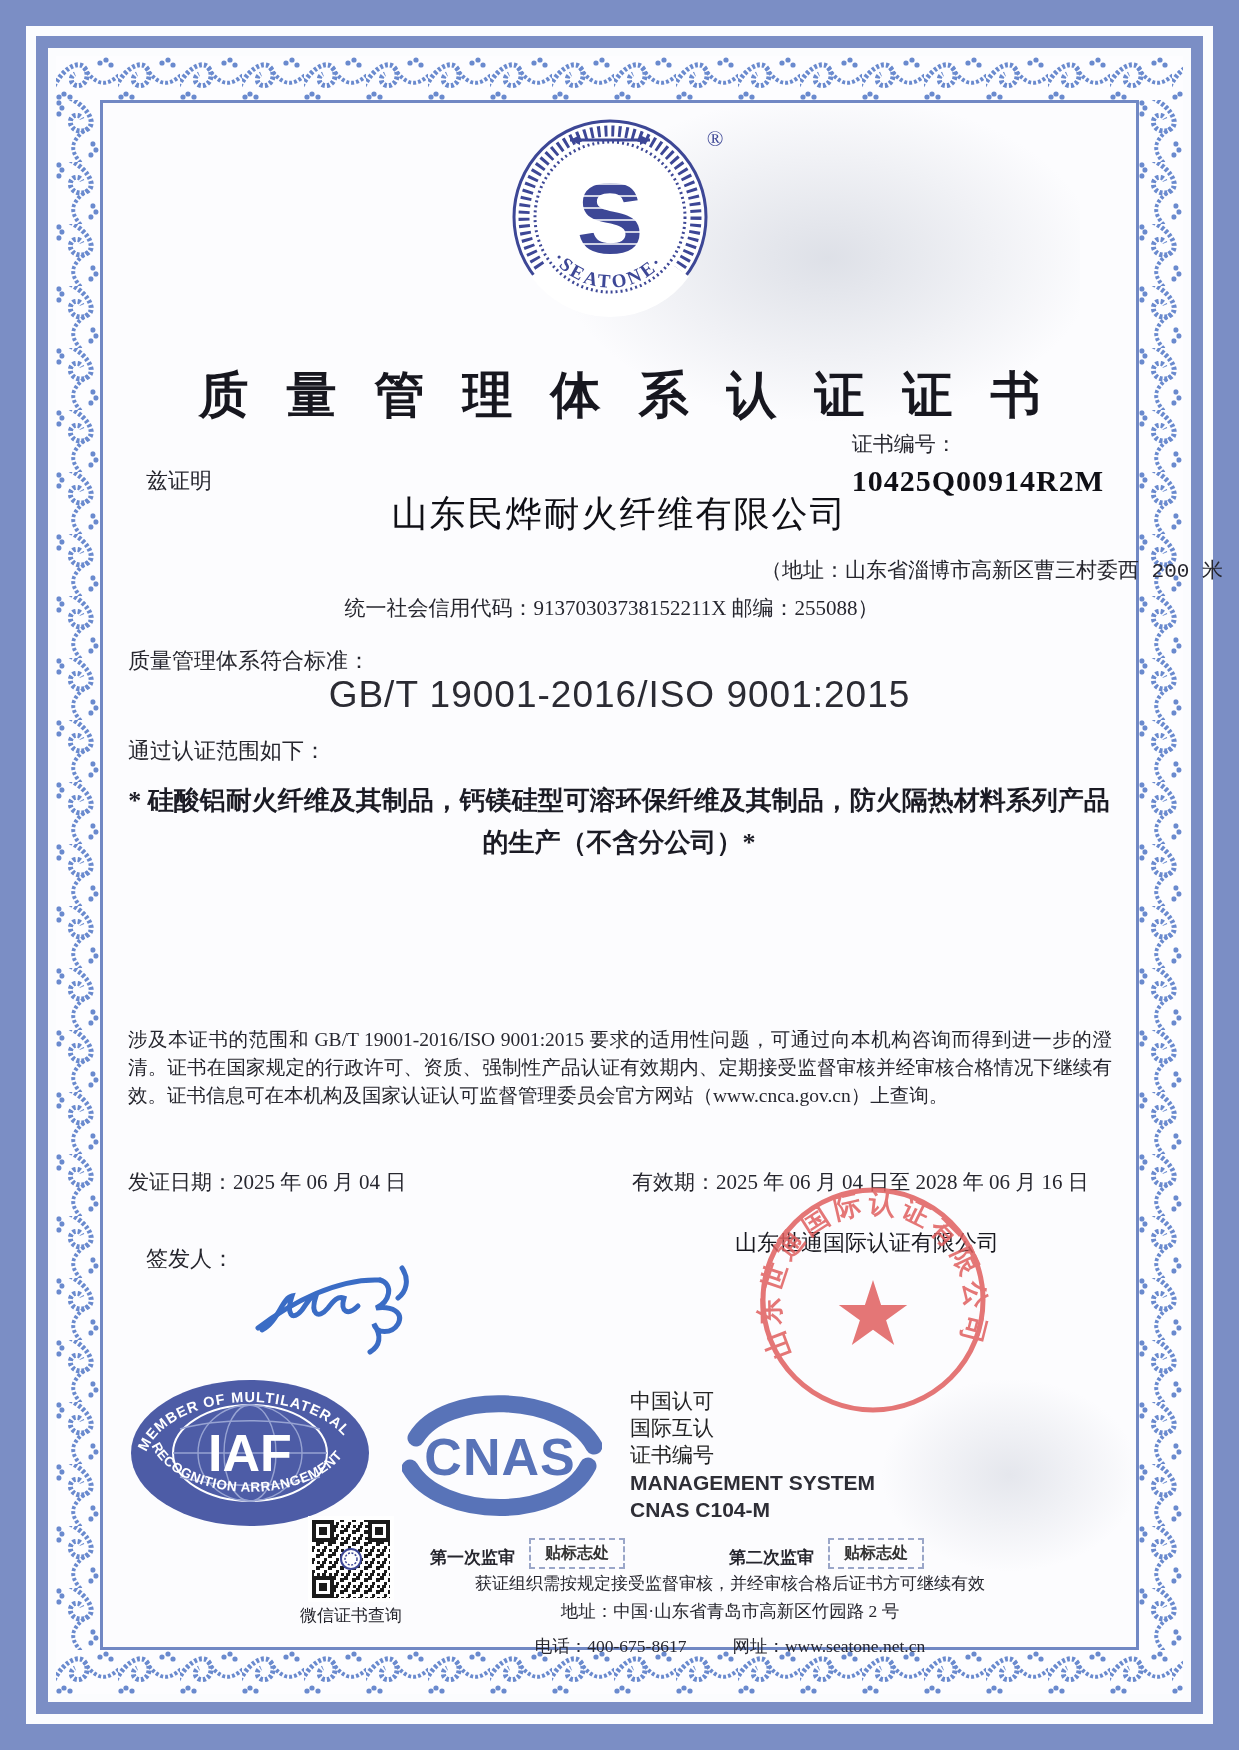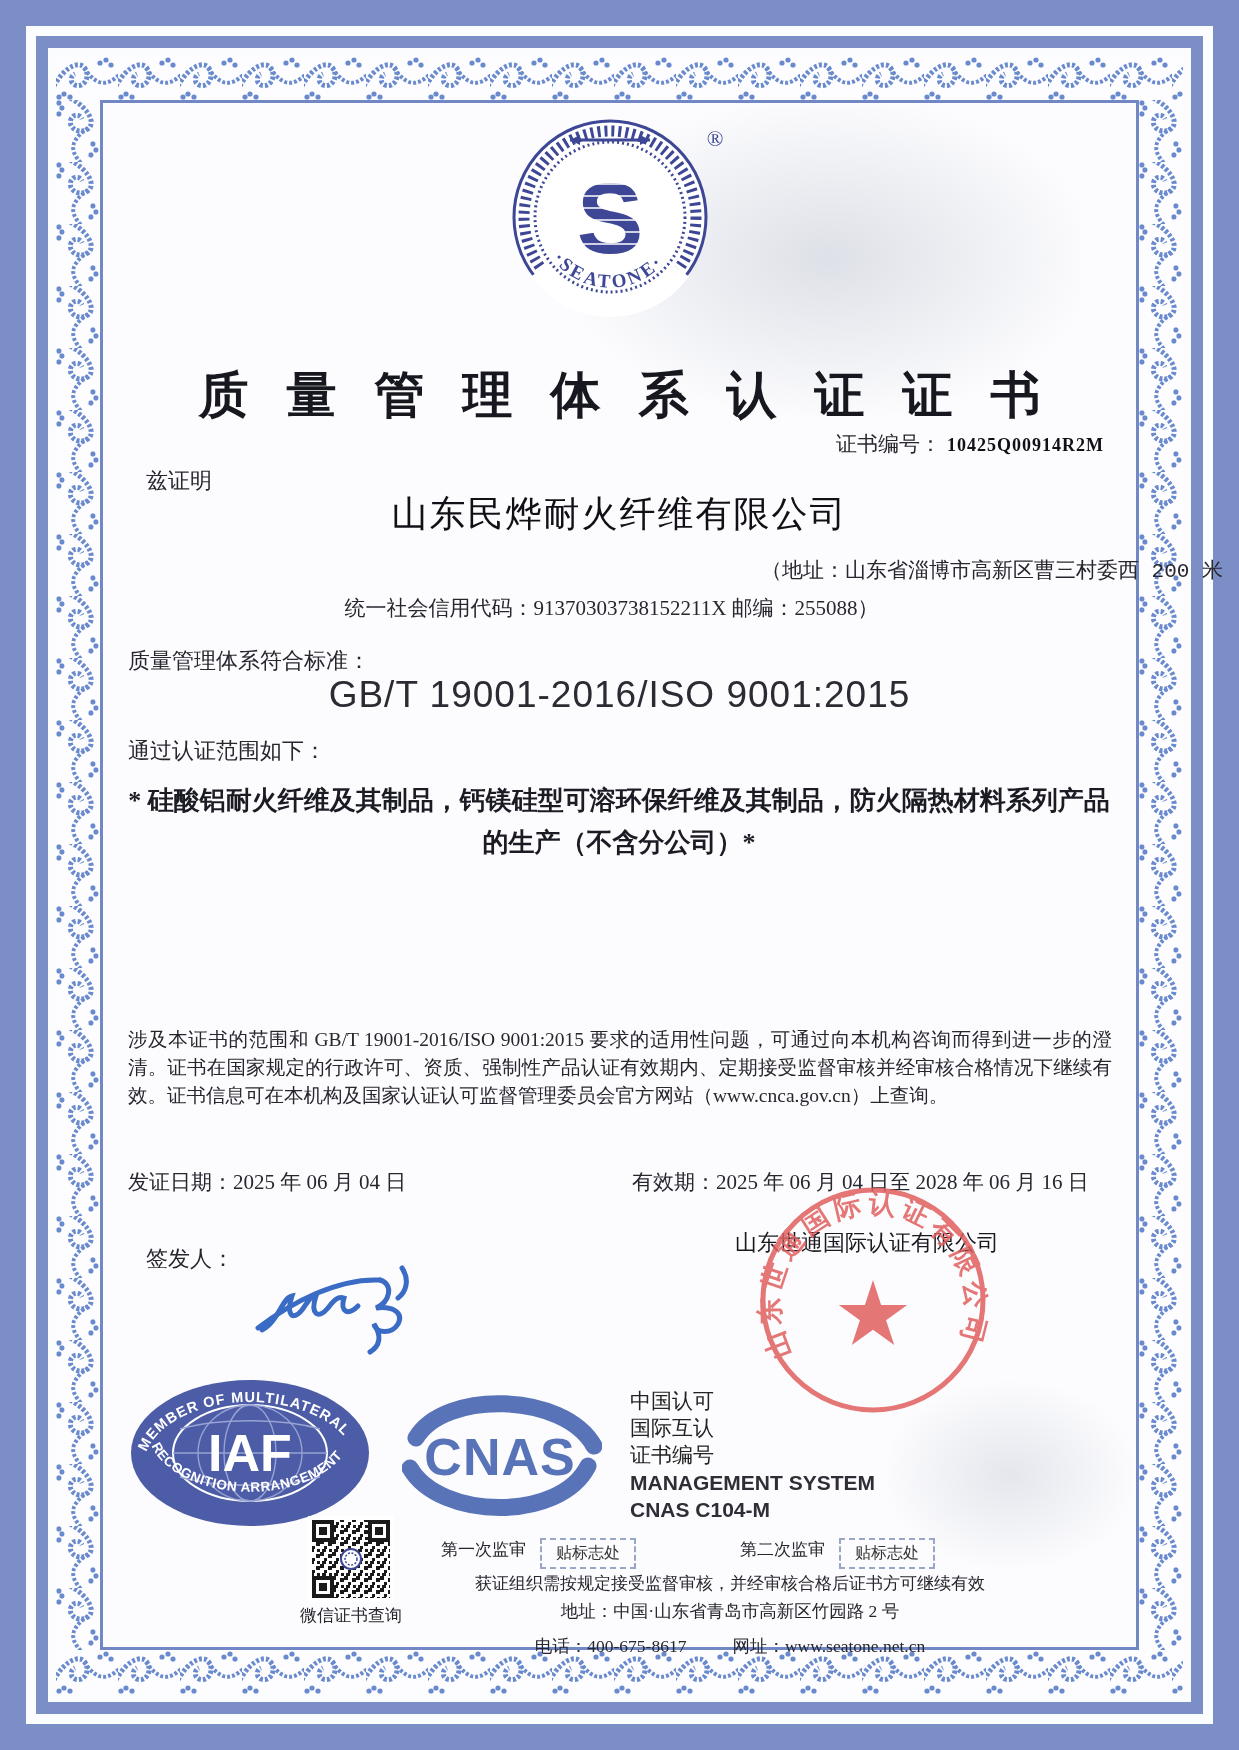--- a/index.html
+++ b/index.html
@@ -15,23 +15,23 @@
   .inner-line{position:absolute;inset:100px;border:3px solid #7188c4;background:#fcfcfe;}
   .scroll-strip{position:absolute;}
   
   .wm1{left:520px;top:105px;width:560px;height:340px;
        background:radial-gradient(ellipse at 55% 45%, rgba(160,168,185,.33), rgba(160,168,185,0) 62%);}
   .wm2{left:870px;top:1370px;width:280px;height:210px;
        background:radial-gradient(ellipse at 50% 50%, rgba(168,175,192,.28), rgba(168,175,192,0) 65%);}
   
   .title{left:0;right:0;top:362px;text-align:center;font-size:50px;font-weight:bold;
          letter-spacing:38px;padding-left:38px;color:#17171f;}
-  .certno{top:430px;right:135px;display:flex;align-items:baseline;gap:6px;}
+  .certno{top:430px;right:135px;display:flex;align-items:baseline;gap:6px;flex-direction:column;}
   .certno .lab{font-size:21px;}
-  .certno .val{font-size:18px;font-weight:bold;letter-spacing:1px;color:#101016;}
+  .certno .val{font-size:30px;font-weight:bold;letter-spacing:1px;color:#101016;}
   .certify{left:146px;top:466px;font-size:22px;}
   .company{left:0;right:0;top:490px;text-align:center;font-size:36px;font-weight:normal;color:#101016;letter-spacing:2px;}
   .addr{left:0;right:16px;top:556px;text-align:right;font-size:21px;font-family:Liberation Mono, monospace;}
   .credit{left:0;right:16px;top:594px;text-align:center;font-size:21px;}
   .stdlab{left:128px;top:646px;font-size:22px;}
   .standard{left:0;right:0;top:674px;text-align:center;font-size:37px;color:#2b2b33;
             font-family:"Liberation Sans",sans-serif;letter-spacing:1px;}
   .scopelab{left:128px;top:736px;font-size:22px;}
   .scope{left:119px;top:780px;width:1000px;text-align:center;font-size:26px;font-weight:bold;
          line-height:42px;color:#1b1b24;}
@@ -44,21 +44,21 @@
   .stamp{left:753px;top:1180px;z-index:5;}
   
   .iaf{left:128px;top:1378px;}
   .cnas{left:402px;top:1388px;}
   .cnastext{left:630px;top:1388px;line-height:27px;z-index:2;}
   .cnastext .cjk{font-size:21px;color:#222;}
   .cnastext .lat{font-size:21px;font-weight:bold;font-family:"Liberation Sans",sans-serif;color:#2e2e36;}
   .qr{left:308px;top:1516px;z-index:2;}
   .qrcap{left:280px;top:1604px;width:142px;text-align:center;font-size:17px;}
   
-  .auditrow{left:441px;top:1538px;width:620px;display:flex;align-items:flex-start;font-size:17px;}
+  .auditrow{left:430px;top:1538px;width:620px;display:flex;align-items:flex-end;font-size:17px;font-weight:bold;}
   .sticker-box{border:2px dashed #9aa6c8;padding:3px 14px;margin-left:14px;font-size:16px;color:#333;}
   .audit-gap{width:104px;}
   .note{left:420px;top:1572px;width:620px;text-align:center;font-size:17px;}
   .orgaddr{left:420px;top:1599px;width:620px;text-align:center;font-size:17.5px;}
   .phones{left:420px;top:1626px;width:620px;display:flex;justify-content:center;gap:46px;font-size:17.5px;margin-top:8px;}
   .seatone{left:500px;top:110px;}
   .reg{font-size:22px;}
 </style>
 </head>
 <body>

